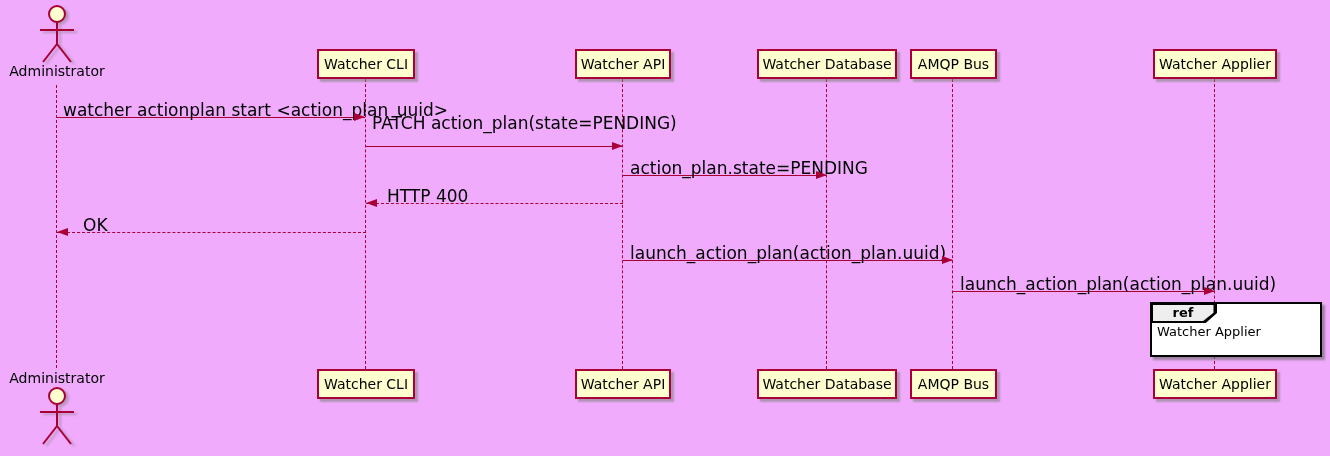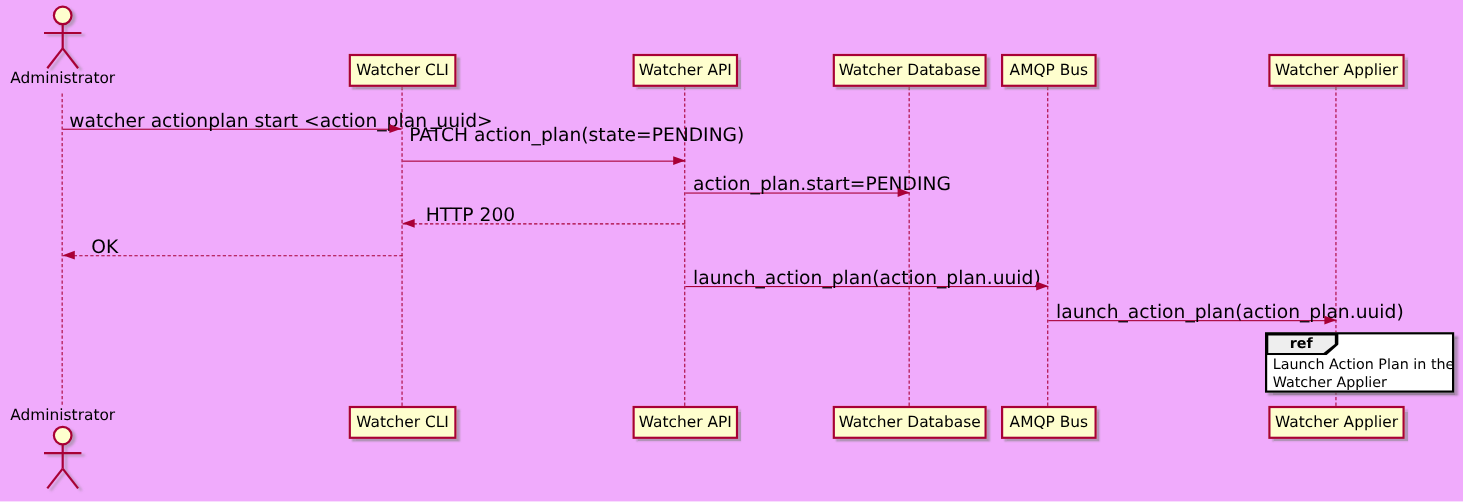--- a/index.html
+++ b/index.html
@@ -147,27 +147,27 @@
     <div class="ah ah-r" style="left:354px; top:113px"></div>
   </div>
 
   <div>
     <div class="msg-label" style="left:372px; top:113px">PATCH action_plan(state=PENDING)</div>
     <div class="msg-line line-solid" style="left:366px; top:146px; width:257px"></div>
     <div class="ah ah-r" style="left:612px; top:142px"></div>
   </div>
 
   <div>
-    <div class="msg-label" style="left:630px; top:158px">action_plan.start=PENDING</div>
+    <div class="msg-label" style="left:630px; top:158px">action_plan.state=PENDING</div>
     <div class="msg-line line-solid" style="left:623px; top:175px; width:204px"></div>
     <div class="ah ah-r" style="left:816px; top:171px"></div>
   </div>
 
   <div>
-    <div class="msg-label" style="left:387px; top:186px">HTTP 200</div>
+    <div class="msg-label" style="left:387px; top:186px">HTTP 400</div>
     <div class="msg-line line-dashed" style="left:366px; top:203px; width:257px"></div>
     <div class="ah ah-l" style="left:366px; top:199px"></div>
   </div>
 
   <div>
     <div class="msg-label" style="left:83px; top:215px">OK</div>
     <div class="msg-line line-dashed" style="left:57px; top:232px; width:309px"></div>
     <div class="ah ah-l" style="left:57px; top:228px"></div>
   </div>
 
@@ -181,18 +181,17 @@
     <div class="msg-label" style="left:960px; top:274px">launch_action_plan(action_plan.uuid)</div>
     <div class="msg-line line-solid" style="left:953px; top:291px; width:262px"></div>
     <div class="ah ah-r" style="left:1204px; top:287px"></div>
   </div>
 
   <div class="ref" style="left:1150px; top:302px; width:172px; height:55px">
     <div class="ref-tab">
       <div class="ref-tab-inner">ref</div>
     </div>
     <div class="ref-text">
-      <div>Launch Action Plan in the</div>
       <div>Watcher Applier</div>
     </div>
   </div>
 
 </div>
 
 </body></html>

